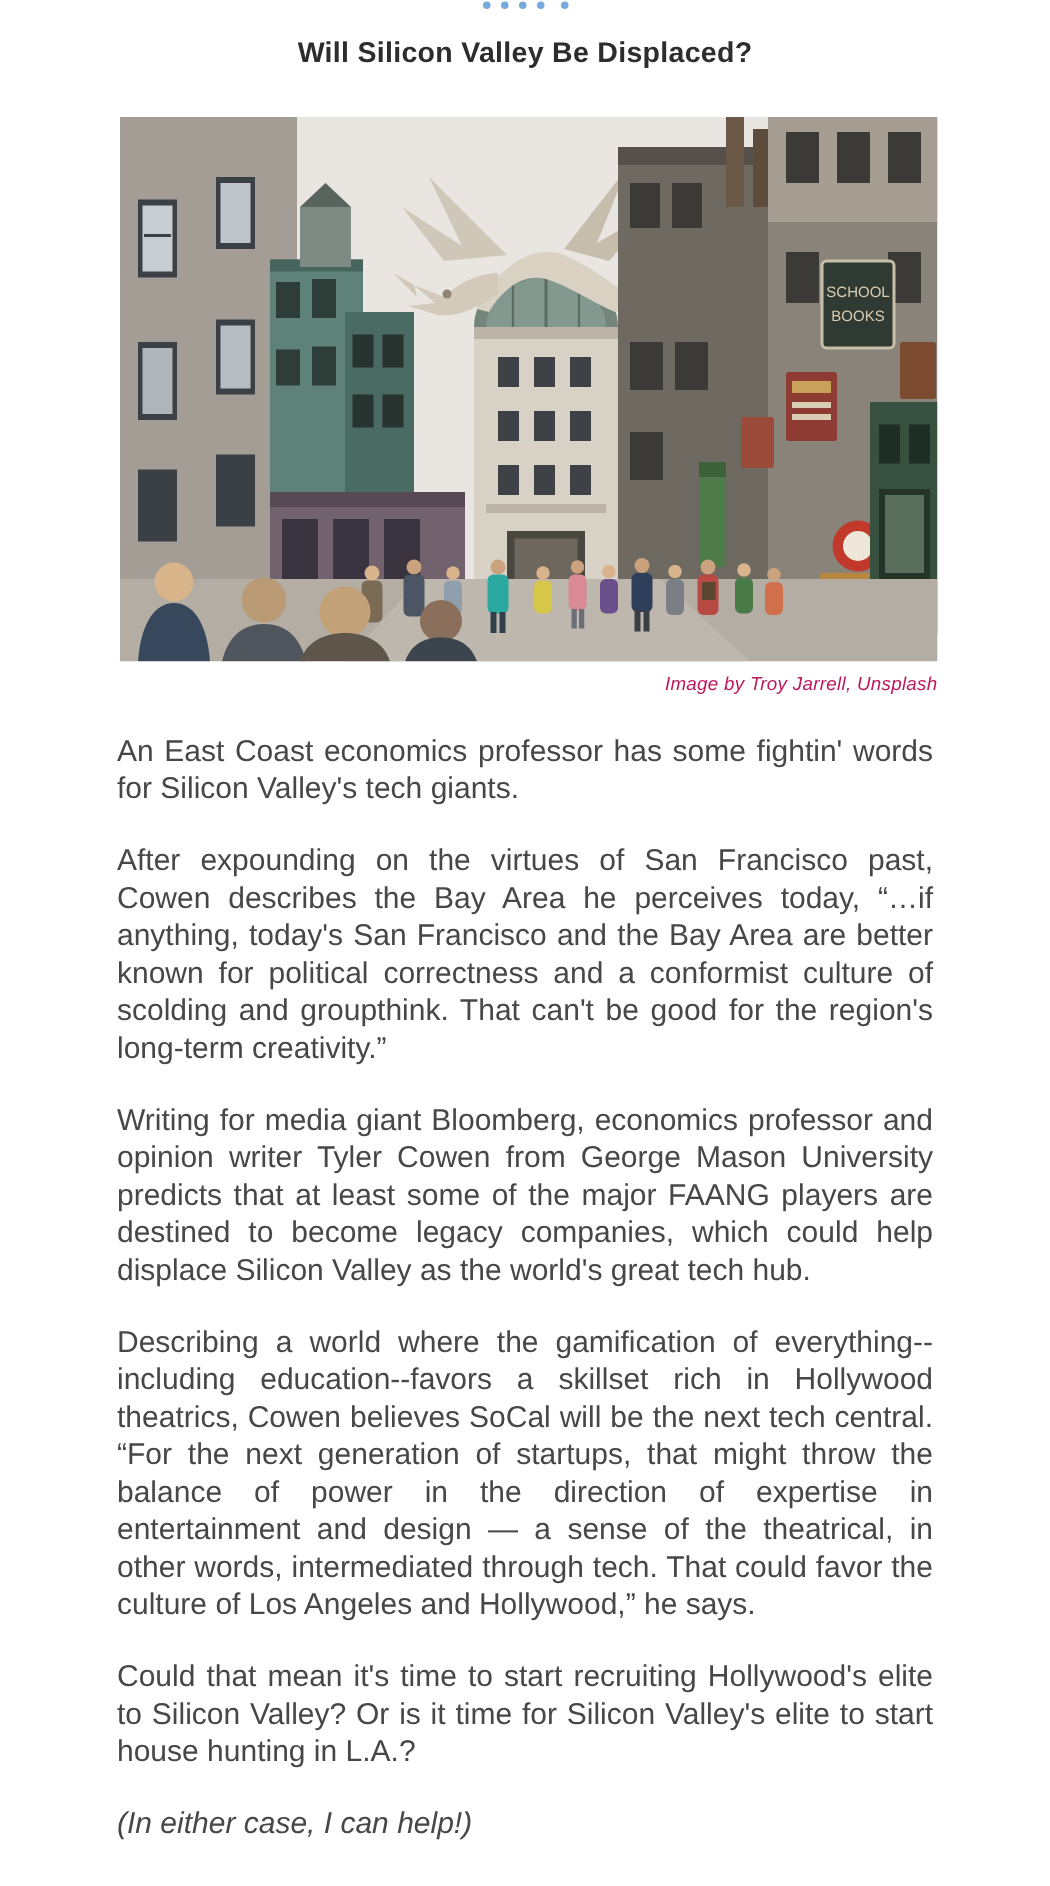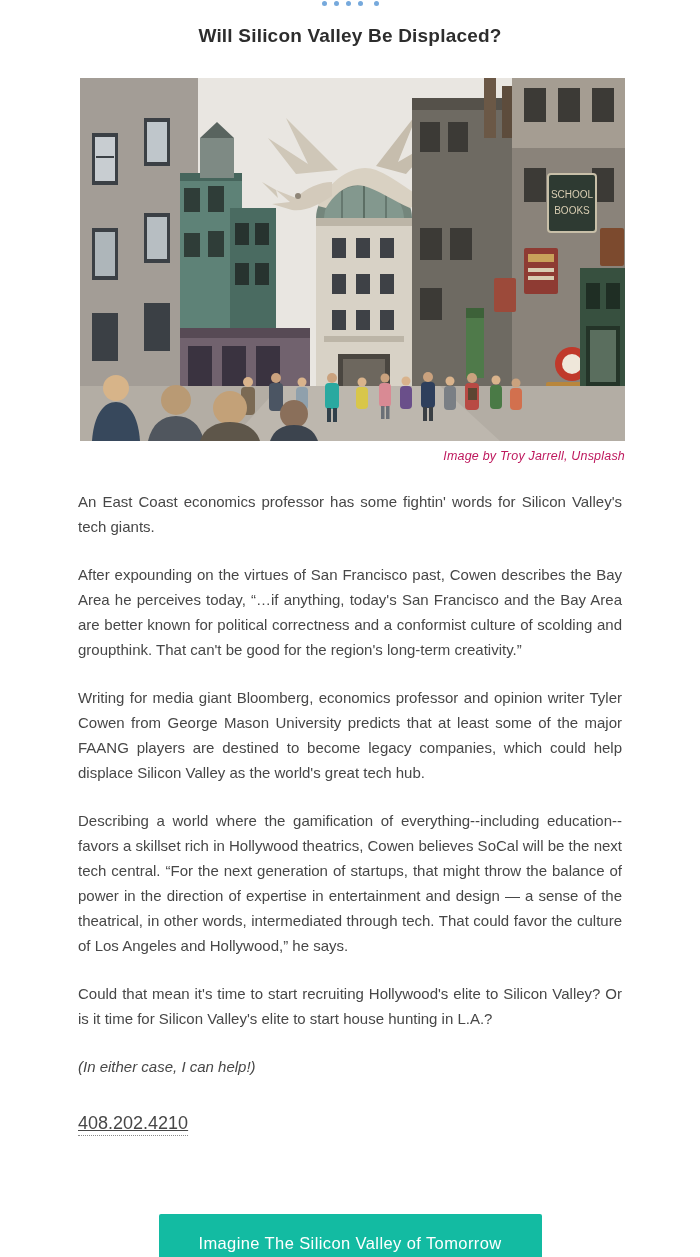--- a/index.html
+++ b/index.html
@@ -21,21 +21,21 @@
   }
 
   .figure{margin:28px 102px 0 80px;width:545px;height:363px;overflow:hidden;background:#e9e7e3;}
   .figure svg{display:block;}
 
   .credit{
     margin:8px 75px 16px 80px;text-align:right;
     font-size:12.5px;font-style:italic;color:#be185d;letter-spacing:.2px;
   }
 
-  .article{margin:26px 78px 0;color:#474747;font-size:15px;line-height:25px;text-align:justify;}
+  .article{margin:26px 78px 0;color:#474747;font-size:20px;line-height:25px;text-align:justify;}
   .article p{margin:0 0 23px;}
   .article p.note{font-style:italic;text-align:left;margin:7px 0 30px;}
 
   .signature{margin:0 78px;}
   .sig-name{font-size:15px;font-weight:bold;color:#2d2d2d;line-height:24px;margin:0;}
   .sig-phone{
     display:inline-block;margin-top:4px;font-size:18px;color:#474747;
     text-decoration:underline;border-bottom:1px dotted #8a8a8a;padding-bottom:1px;cursor:pointer;
   }
 

